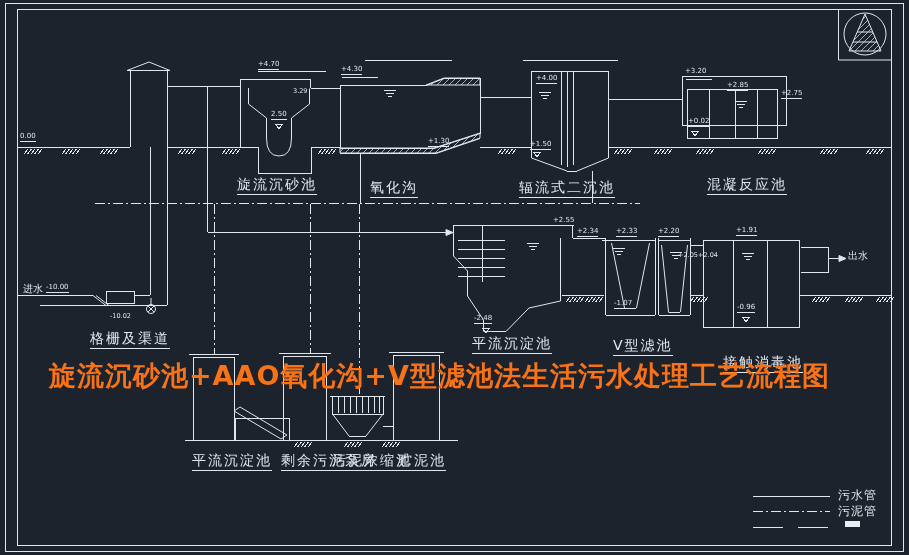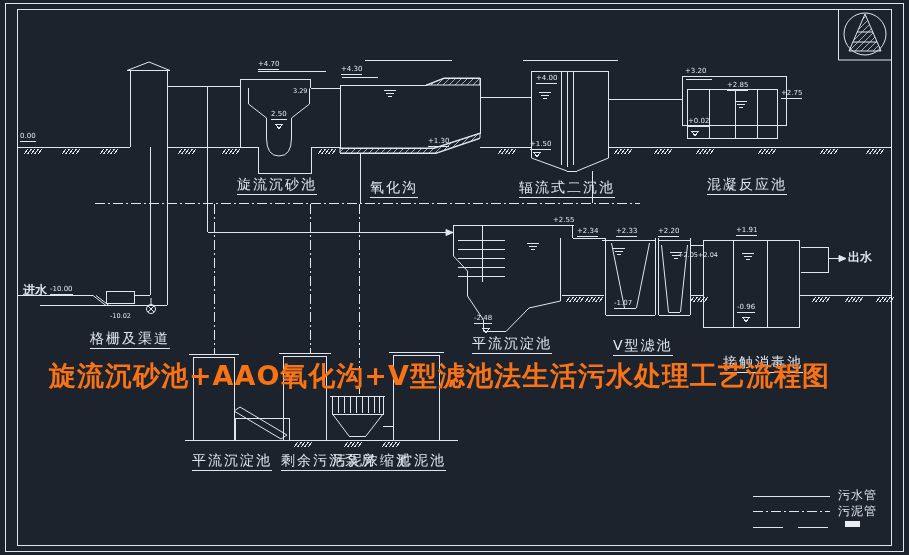--- a/index.html
+++ b/index.html
@@ -5,26 +5,26 @@
   html,body{margin:0;padding:0;background:#10141a;}
   .sheet{
     position:relative;width:909px;height:555px;overflow:hidden;
     background:#1d232c;
     font-family:"DejaVu Sans","Liberation Sans",sans-serif;
     color:#dfe6ee;
   }
   svg{position:absolute;left:0;top:0;}
   .lbl{position:absolute;white-space:nowrap;line-height:1.05;color:#dfe6ee;}
   .elev{font-size:7px;border-bottom:1px solid #dfe6ee;padding-bottom:1px;}
-  .elevplain{font-size:12px;font-weight:bold;}
+  .elevplain{font-size:10px;}
   .tiny{font-size:6.5px;margin-top:20px;}
   .sname{font-size:14px;letter-spacing:2px;border-bottom:1px solid #dfe6ee;padding-bottom:2px;}
   .leg{font-size:12px;letter-spacing:1px;}
   .title{font-size:27px;font-weight:bold;letter-spacing:1px;}
-  .inflow{display:flex;gap:3px;align-items:center;}
+  .inflow{display:flex;gap:3px;align-items:flex-start;}
 </style>
 </head>
 <body>
 
 <div class="sheet">
 
 <svg width="909" height="555" viewBox="0 0 909 555">
   <defs>
     <pattern id="hx" width="6" height="6" patternUnits="userSpaceOnUse">
       <path d="M0 6 L6 0" stroke="#dfe6ee" stroke-width="0.7" fill="none"></path>

